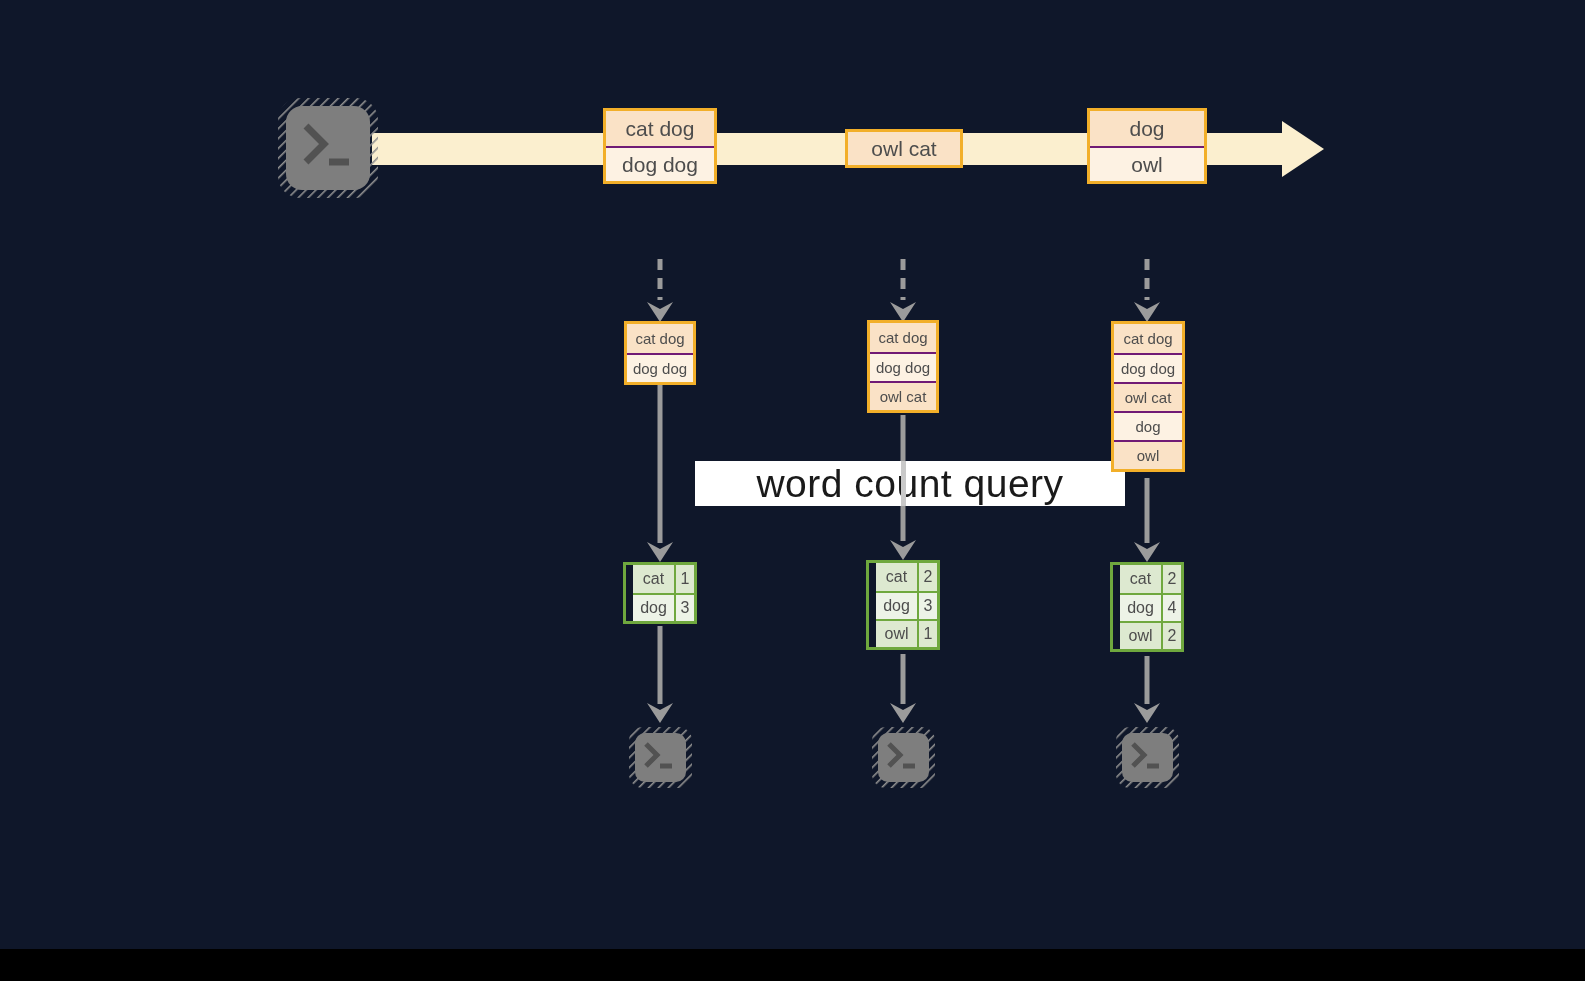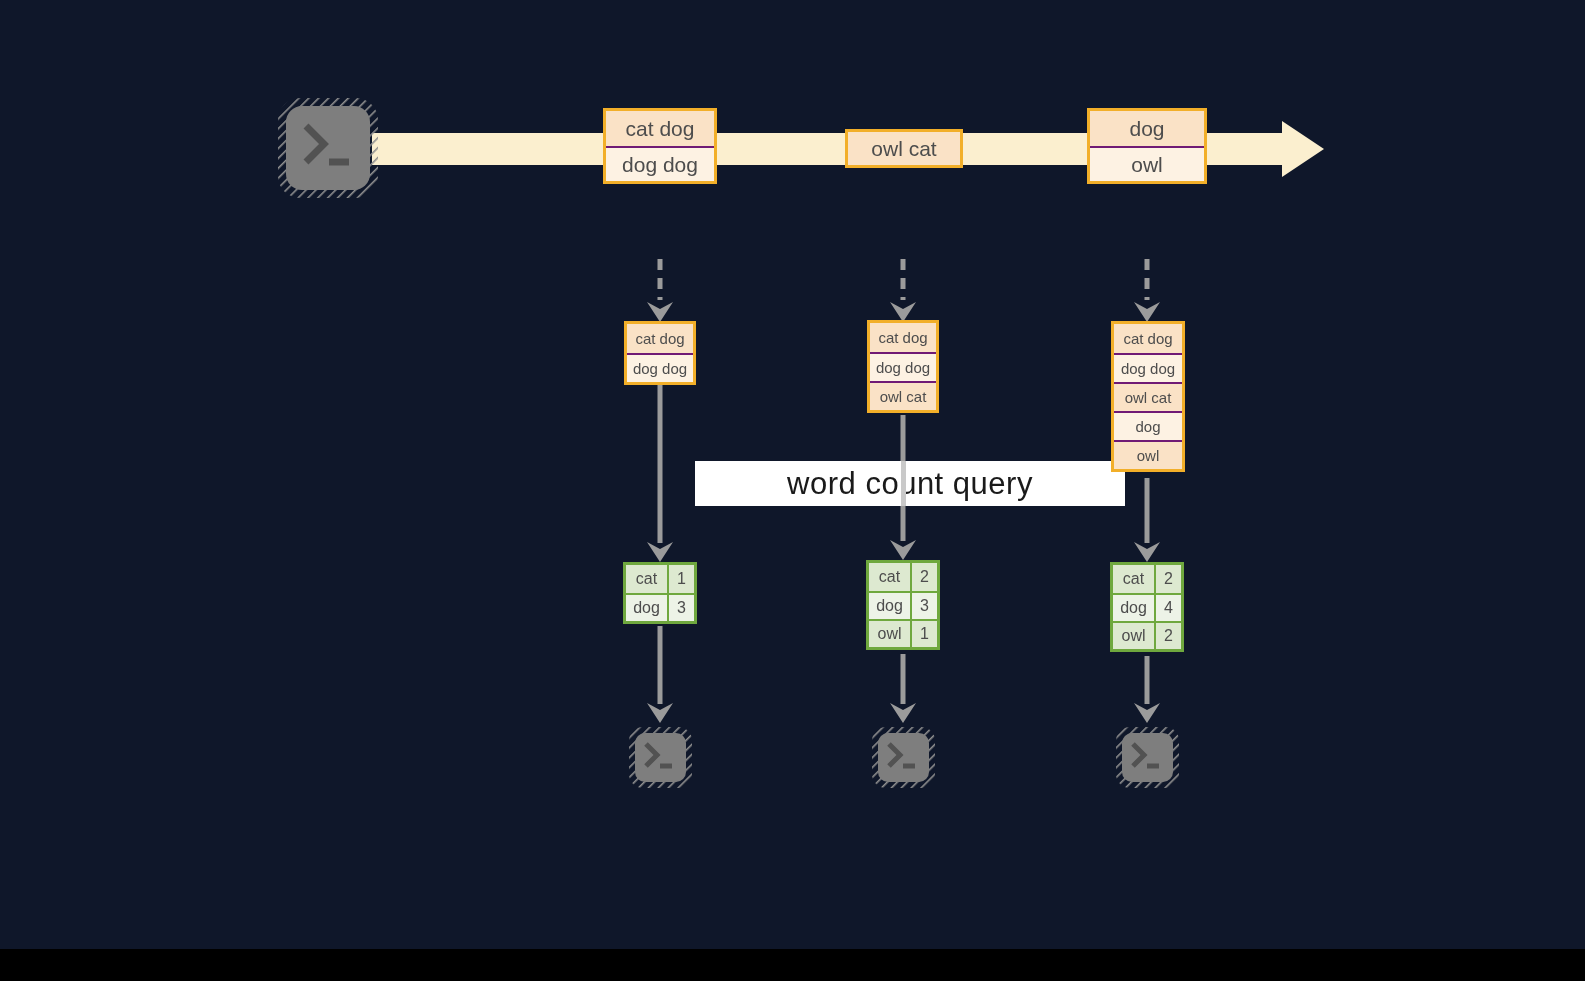--- a/index.html
+++ b/index.html
@@ -24,39 +24,39 @@
   .peach-light{background:#FDF2E3;}
   .batch .cell{height:35px;font-size:21px;}
   .batch.single .cell{height:33px;}
   .stack .cell{height:29px;font-size:15px;}
 
   
   .gtable{
     position:absolute;box-sizing:border-box;border:3px solid #6FA83E;z-index:5;
     display:flex;flex-direction:column;
   }
-  .gtable .row{display:flex;height:28px;box-sizing:border-box;}
+  .gtable .row{display:flex;height:28px;box-sizing:border-box;margin-left:7px;}
   .gtable .row + .row{border-top:2px solid #6FA83E;}
   .gtable .wcell{
     box-sizing:border-box;width:43px;border-right:2px solid #6FA83E;
     display:flex;align-items:center;justify-content:center;
     font-size:16px;color:#4D4D4D;
   }
   .gtable .ncell{
     box-sizing:border-box;flex:1;display:flex;align-items:center;justify-content:center;
     font-size:16px;color:#4D4D4D;
   }
   .grow-dark{background:#DDE9D0;}
   .grow-light{background:#EDF3E7;}
 
   
   .query-label{
     position:absolute;left:695px;top:461px;width:430px;height:45px;background:#FFFFFF;
     z-index:3;display:flex;align-items:center;justify-content:center;
-    font-size:31px;font-weight:300;color:#1A1A1A;letter-spacing:0.5px;
+    font-size:39px;font-weight:300;color:#1A1A1A;letter-spacing:0.5px;
   }
   .line-over-label{
     position:absolute;left:901px;top:461px;width:5px;height:45px;background:#C9C9C9;z-index:4;
   }
 
   .term{position:absolute;z-index:6;}
 </style>
 </head>
 <body>
 

